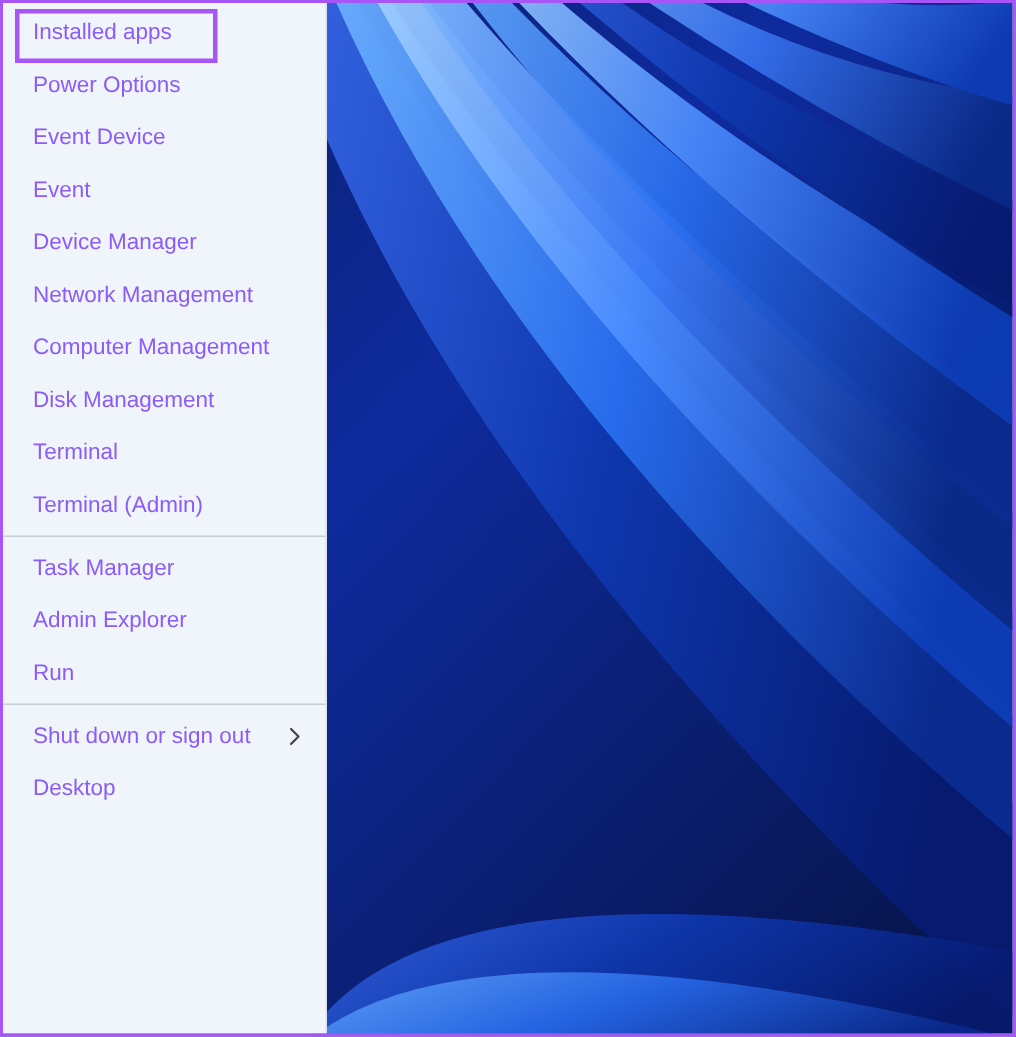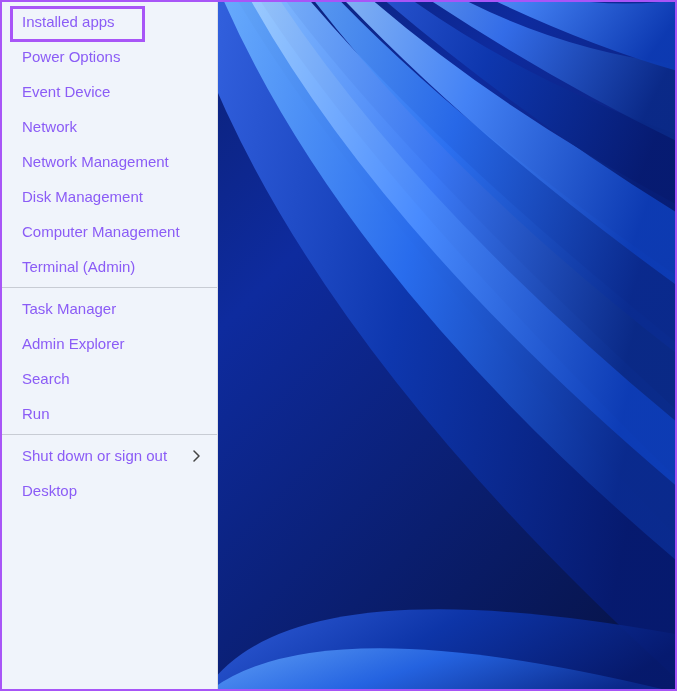--- a/index.html
+++ b/index.html
@@ -117,45 +117,48 @@
   <div class="menu-item">
     <span>Installed apps</span>
   </div>
   <div class="menu-item">
     <span>Power Options</span>
   </div>
   <div class="menu-item">
     <span>Event Device</span>
   </div>
   <div class="menu-item">
-    <span>Network</span>
+    <span>Event</span>
+  </div>
+  <div class="menu-item">
+    <span>Device Manager</span>
   </div>
   <div class="menu-item">
     <span>Network Management</span>
   </div>
   <div class="menu-item">
+    <span>Computer Management</span>
+  </div>
+  <div class="menu-item">
     <span>Disk Management</span>
   </div>
   <div class="menu-item">
-    <span>Computer Management</span>
+    <span>Terminal</span>
   </div>
   <div class="menu-item">
     <span>Terminal (Admin)</span>
   </div>
 
   <div class="separator"></div>
 
   <div class="menu-item">
     <span>Task Manager</span>
   </div>
   <div class="menu-item">
     <span>Admin Explorer</span>
-  </div>
-  <div class="menu-item">
-    <span>Search</span>
   </div>
   <div class="menu-item">
     <span>Run</span>
   </div>
 
   <div class="separator"></div>
 
   <div class="menu-item">
     <span>Shut down or sign out</span>
     <span class="chevron">

